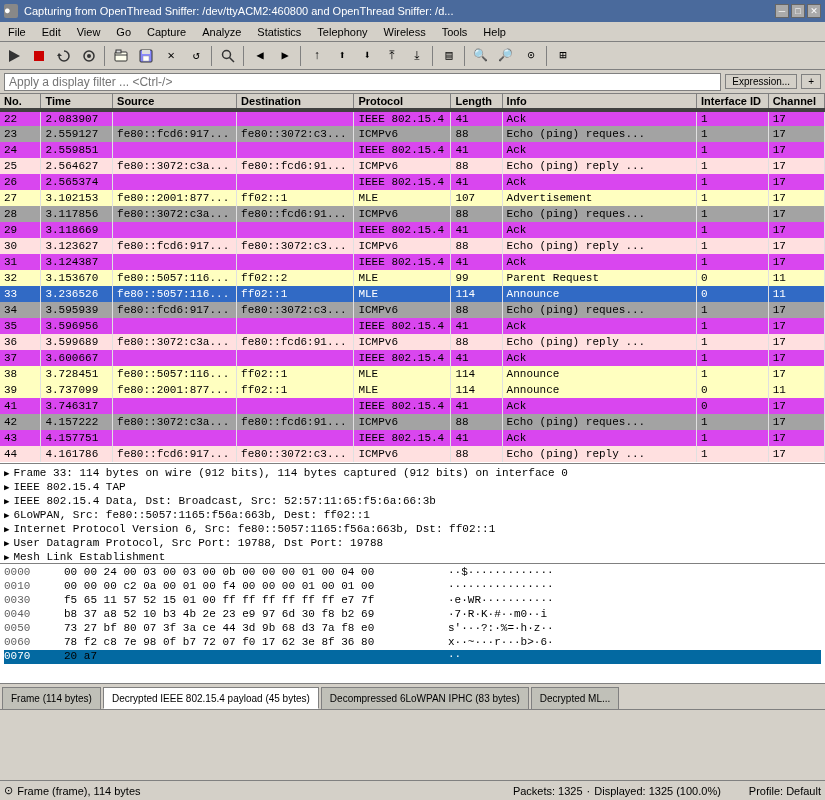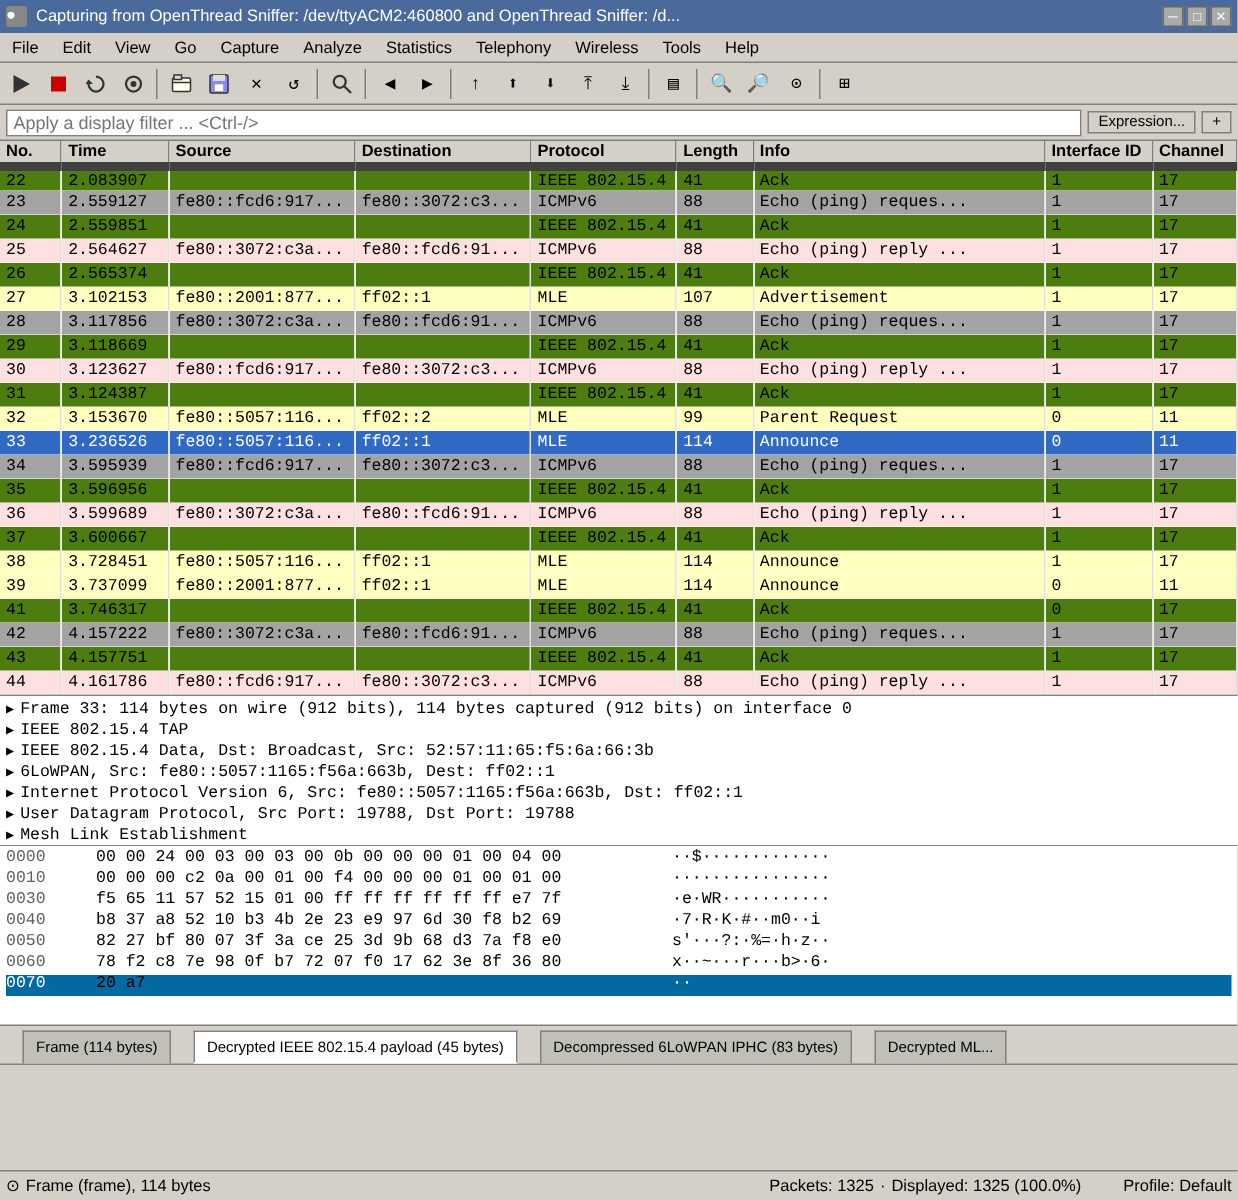--- a/index.html
+++ b/index.html
@@ -93,37 +93,37 @@
       font-family: 'Courier New', monospace;
     }
     #packet-table thead tr {
       background: #d4d0c8;
       position: sticky; top: 0; z-index: 10;
     }
     #packet-table thead th {
       text-align: left;
       padding: 1px 4px;
       border-right: 1px solid #808080;
-      border-bottom: 6px solid #404040;
+      border-bottom: 4px solid #404040;
       font-family: Arial, sans-serif;
       font-size: 11px;
       font-weight: bold;
       white-space: nowrap;
     }
     #packet-table tbody tr td {
       padding: 0px 4px;
       border-right: 1px solid #e0e0e0;
       white-space: nowrap;
       overflow: hidden;
       max-width: 140px;
       text-overflow: ellipsis;
     }
     #packet-table tbody tr { height: 16px; }
     #packet-table tbody tr:nth-child(even) { background: #f0f0f0; }
-    #packet-table tbody tr.row-white { background: #4d7c0f; }
+    #packet-table tbody tr.row-white { background: #d946ef; }
     #packet-table tbody tr.row-pink { background: #a3a3a3; }
     #packet-table tbody tr.row-light-pink { background: #ffe0e0; }
     #packet-table tbody tr.row-selected { background: #316ac5; color: #fff; }
     #packet-table tbody tr.row-yellow { background: #ffffc0; }
 
     
     #detail-pane {
       height: 100px;
       background: #fff;
       border-bottom: 1px solid #808080;
@@ -176,21 +176,20 @@
       background: #c0c0b8;
       border: 1px solid #808080;
       border-bottom: none;
       padding: 2px 8px;
       font-size: 10px;
       font-family: Arial, sans-serif;
       cursor: pointer;
       height: 22px;
       display: flex;
       align-items: center;
-      margin-left: 13px;
     }
     .bottom-tab.active {
       background: #fff;
       border-bottom: 1px solid #fff;
       z-index: 1;
     }
 
     
     #status-bar {
       background: #d4d0c8;
@@ -613,21 +612,21 @@
       <span class="hex-bytes">f5 65 11 57 52 15 01 00  ff ff ff ff ff ff e7 7f</span>
       <span class="hex-ascii">·e·WR···········</span>
     </div>
     <div class="hex-row">
       <span class="hex-offset">0040</span>
       <span class="hex-bytes">b8 37 a8 52 10 b3 4b 2e  23 e9 97 6d 30 f8 b2 69</span>
       <span class="hex-ascii">·7·R·K·#··m0··i</span>
     </div>
     <div class="hex-row">
       <span class="hex-offset">0050</span>
-      <span class="hex-bytes">82 27 bf 80 07 3f 3a ce  25 3d 9b 68 d3 7a f8 e0</span>
+      <span class="hex-bytes">73 27 bf 80 07 3f 3a ce  44 3d 9b 68 d3 7a f8 e0</span>
       <span class="hex-ascii">s'···?:·%=·h·z··</span>
     </div>
     <div class="hex-row">
       <span class="hex-offset">0060</span>
       <span class="hex-bytes">78 f2 c8 7e 98 0f b7 72  07 f0 17 62 3e 8f 36 80</span>
       <span class="hex-ascii">x··~···r···b&gt;·6·</span>
     </div>
     <div class="hex-row selected">
       <span class="hex-offset">0070</span>
       <span class="hex-bytes">20 a7</span>

